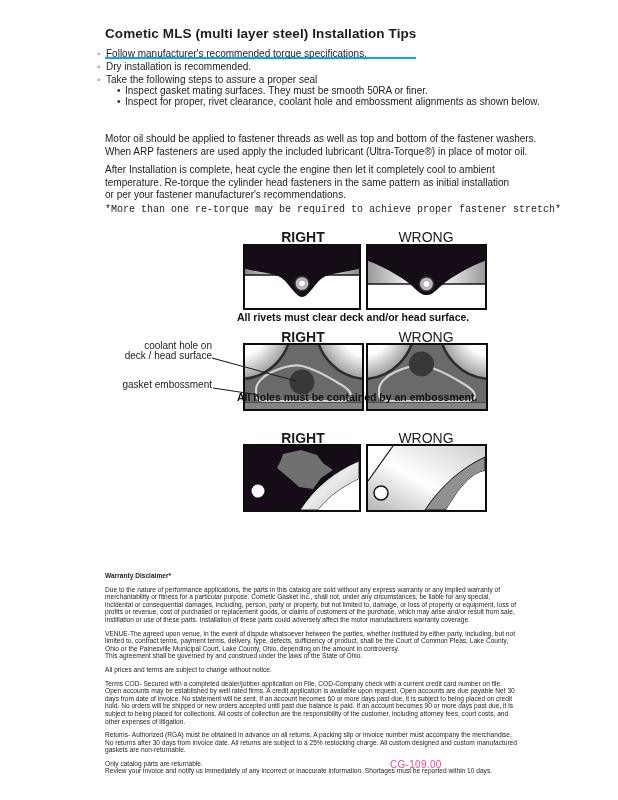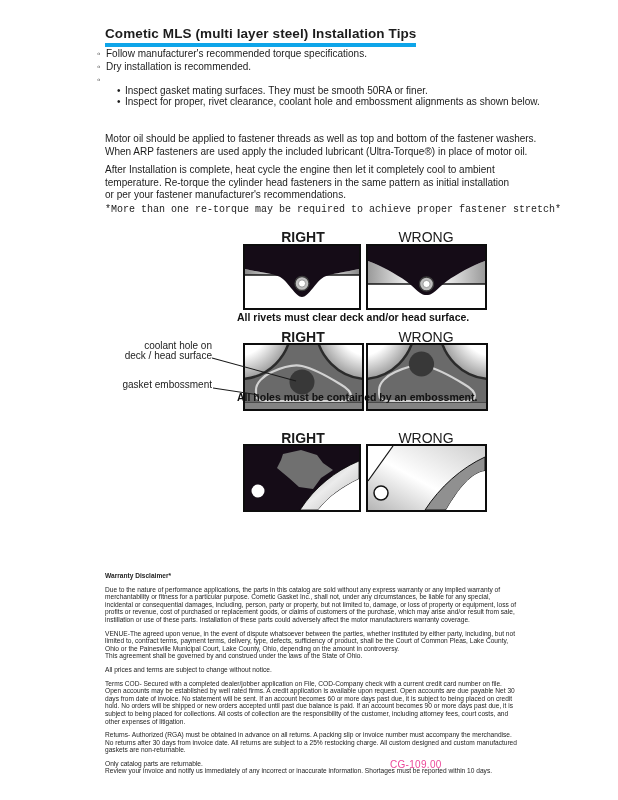--- a/index.html
+++ b/index.html
@@ -5,21 +5,21 @@
   html,body { margin:0; padding:0; background:#e8e8e8; }
   .page {
     position:relative; width:618px; height:800px; margin:0 auto;
     background:#ffffff; overflow:hidden;
     font-family:"Liberation Sans", sans-serif; color:#1c1c1c;
   }
   .abs { position:absolute; }
 
   .doc-title {
     left:105px; top:26px; font-size:13.5px; font-weight:bold;
-    border-bottom:4px solid #0ea5e9; padding-bottom:2px; letter-spacing:.1px;
+    border-bottom:2px solid #0ea5e9; padding-bottom:16px; letter-spacing:.1px;
     display:inline-block;
   }
 
   .bullets { left:97px; top:47px; font-size:10px; }
   .bullet-row { display:flex; line-height:13px; }
   .bullet-row.sub { padding-left:20px; line-height:10.8px; }
   .marker { width:9px; flex:0 0 9px; }
   .bullet-row.sub .marker { width:8px; flex:0 0 8px; }
 
   .diesel-heading { left:105px; top:117px; font-size:12px; font-weight:bold; }
@@ -61,20 +61,21 @@
     <div class="bullet-row">
       <span class="marker">◦</span>
       <span>Follow manufacturer's recommended torque specifications.</span>
     </div>
     <div class="bullet-row">
       <span class="marker">◦</span>
       <span>Dry installation is recommended.</span>
     </div>
     <div class="bullet-row">
       <span class="marker">◦</span>
+      <span>Take the following steps to assure a proper seal</span>
     </div>
     <div class="bullet-row sub">
       <span class="marker">•</span>
       <span>Inspect gasket mating surfaces.  They must be smooth 50RA or finer.</span>
     </div>
     <div class="bullet-row sub">
       <span class="marker">•</span>
       <span>Inspect for proper, rivet clearance, coolant hole and embossment alignments as shown below.</span>
     </div>
   </div>

